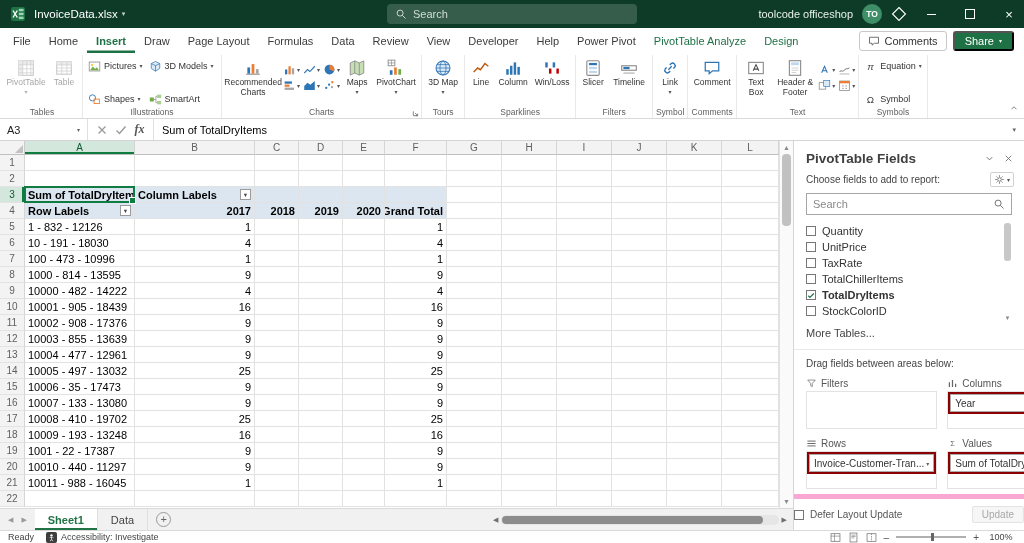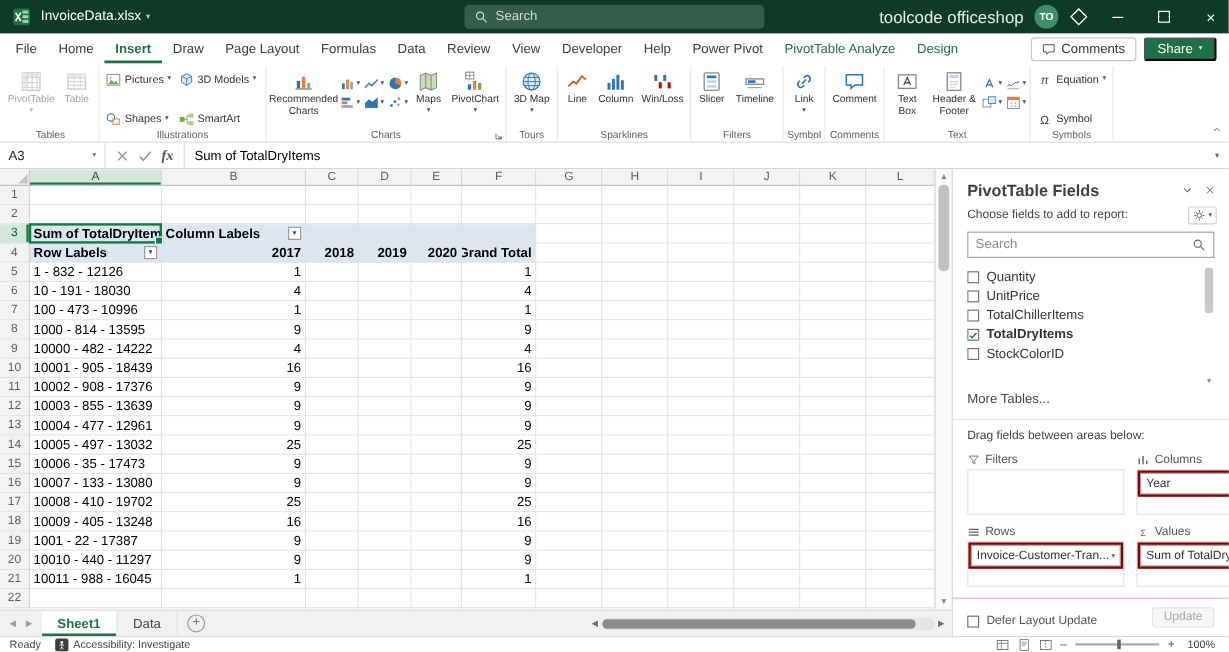--- a/index.html
+++ b/index.html
@@ -11,21 +11,21 @@
 
 .titlebar{position:absolute;left:0;top:0;width:1024px;height:28px;background:#0E3B28;display:flex;align-items:center;color:#fff}
 .titlebar .applogo{margin-left:10px}
 .tb-title{margin-left:8px;font-size:11.5px;color:#fff;white-space:nowrap}
 .tb-caret{margin-left:4px;font-size:7px;color:#BFD2C8}
 .tsearch{position:absolute;left:387px;top:4px;width:250px;height:20px;background:rgba(255,255,255,.17);border-radius:4px;display:flex;align-items:center;padding:0 8px;gap:6px;color:#D9E3DD}
 .tsearch .ic svg{width:12px;height:12px}
 .tsearch input{flex:1;background:transparent;border:none;outline:none;color:#EAF1ED;font-size:11px;font-family:"Liberation Sans",sans-serif}
 .tsearch input::placeholder{color:#D2DED7}
 .tright{margin-left:auto;display:flex;align-items:center;gap:9px}
-.tb-account{font-size:14px;color:#E8F0EB;white-space:nowrap}
+.tb-account{font-size:11px;color:#E8F0EB;white-space:nowrap}
 .avatar{width:20px;height:20px;border-radius:50%;background:#3E8E68;color:#fff;font-size:8.5px;font-weight:700;display:flex;align-items:center;justify-content:center}
 .wctl{width:30px;height:28px;display:flex;align-items:center;justify-content:center;color:#fff}
 .wctl.min::before{content:"";width:9px;height:1px;background:#fff;display:block}
 .wctl.max::before{content:"";width:8px;height:8px;border:1px solid #fff;display:block}
 .wctl.close{font-size:13px;line-height:1}
 
 
 .tabrow{position:absolute;left:0;top:28px;width:1024px;height:25px;background:#fff;display:flex;align-items:center;padding-left:4px}
 .rtabs{display:flex;height:100%}
 .rtab{padding:0 9px;height:100%;display:flex;align-items:center;font-size:11px;color:#3b3b3b;white-space:nowrap}
@@ -117,21 +117,21 @@
 .p-more{padding:6px 12px;font-size:11px;color:#444}
 .p-drag{padding:8px 12px 4px;font-size:10px;color:#444;border-top:1px solid #E8E8E8;margin-top:4px}
 .p-areas{display:grid;grid-template-columns:1fr 1fr;gap:6px 10px;padding:2px 12px 0}
 .p-ahead{display:flex;align-items:center;gap:4px;font-size:10px;color:#555;height:16px}
 .p-ahead .ic svg{width:11px;height:11px}
 .p-adrop{border:1px solid #E3E3E3;background:#fff;height:38px;padding:2px}
 .chip{height:18px;border:1px solid #ABABAB;background:#fff;display:flex;align-items:center;padding:0 4px;font-size:10px;color:#333;box-shadow:1px 1px 2px rgba(0,0,0,.12)}
 .chip .ct{flex:1;white-space:nowrap;overflow:hidden}
 .chip .ccaret{font-size:6px;color:#666;margin-left:2px}
 .chip.hl{outline:2px solid #8B0000}
-.p-defer{border-top:1px solid #f9a8d4;margin-top:auto;display:flex;align-items:flex-end;gap:6px;padding:7px 12px;font-size:10px;color:#555}
+.p-defer{border-top:5px solid #f9a8d4;margin-top:auto;display:flex;align-items:center;gap:6px;padding:7px 0;font-size:10px;color:#555}
 .update-btn{margin-left:auto;color:#A8A8A8;font-size:10px;padding:2px 9px;background:#F6F6F6;border:1px solid #E3E3E3;border-radius:2px}
 
 
 .tabbar{position:absolute;left:0;top:508px;width:793px;height:22px;background:#F1F1F1;border-top:1px solid #D9D9D9;display:flex;align-items:stretch}
 .tnav{display:flex;align-items:center;gap:8px;padding:0 8px;color:#9a9a9a;font-size:7px}
 .sheettabs{display:flex;align-items:stretch}
 .sheettab{padding:0 13px;display:flex;align-items:center;font-size:11px;color:#444;border-right:1px solid #DFDFDF}
 .sheettab.active{background:#fff;color:#217346;font-weight:700;box-shadow:inset 0 -2px 0 #217346}
 .addsheet{width:15px;height:15px;border:1px solid #9a9a9a;border-radius:50%;color:#666;font-size:11px;line-height:1;display:flex;align-items:center;justify-content:center;align-self:center;margin-left:8px}
 .hscroll{margin-left:auto;display:flex;align-items:center;gap:3px;padding-right:6px;width:300px}
@@ -930,21 +930,21 @@
           <div class="g-cell num" style="width: 62px; min-width: 62px;">25</div>
           <div class="g-cell" style="width: 55px; min-width: 55px;"></div>
           <div class="g-cell" style="width: 55px; min-width: 55px;"></div>
           <div class="g-cell" style="width: 55px; min-width: 55px;"></div>
           <div class="g-cell" style="width: 55px; min-width: 55px;"></div>
           <div class="g-cell" style="width: 55px; min-width: 55px;"></div>
           <div class="g-cell" style="width: 57px; min-width: 57px;"></div>
         </div>
         <div class="g-row">
           <div class="g-rn">18</div>
-          <div class="g-cell" style="width: 110px; min-width: 110px;">10009 - 405 - 13248</div>
+          <div class="g-cell" style="width: 110px; min-width: 110px;">10009 - 193 - 13248</div>
           <div class="g-cell num" style="width: 120px; min-width: 120px;">16</div>
           <div class="g-cell" style="width: 44px; min-width: 44px;"></div>
           <div class="g-cell" style="width: 44px; min-width: 44px;"></div>
           <div class="g-cell" style="width: 42px; min-width: 42px;"></div>
           <div class="g-cell num" style="width: 62px; min-width: 62px;">16</div>
           <div class="g-cell" style="width: 55px; min-width: 55px;"></div>
           <div class="g-cell" style="width: 55px; min-width: 55px;"></div>
           <div class="g-cell" style="width: 55px; min-width: 55px;"></div>
           <div class="g-cell" style="width: 55px; min-width: 55px;"></div>
           <div class="g-cell" style="width: 55px; min-width: 55px;"></div>
@@ -1058,20 +1058,24 @@
         <div class="p-frow">
           <span class="checkbox"></span>
           <span class="p-fname">Quantity</span>
         </div>
         <div class="p-frow">
           <span class="checkbox"></span>
           <span class="p-fname">UnitPrice</span>
         </div>
         <div class="p-frow">
           <span class="checkbox"></span>
+          <span class="p-fname">TaxRate</span>
+        </div>
+        <div class="p-frow">
+          <span class="checkbox"></span>
           <span class="p-fname">TotalChillerItems</span>
         </div>
         <div class="p-frow">
           <span class="checkbox on">
             <svg viewBox="0 0 16 16">
               <path d="M2.5 8.5l3.5 3.5L13.5 4" fill="none" stroke="#1E7145" stroke-width="2.4"></path>
             </svg>
           </span>
           <span class="p-fname b">TotalDryItems</span>
         </div>

